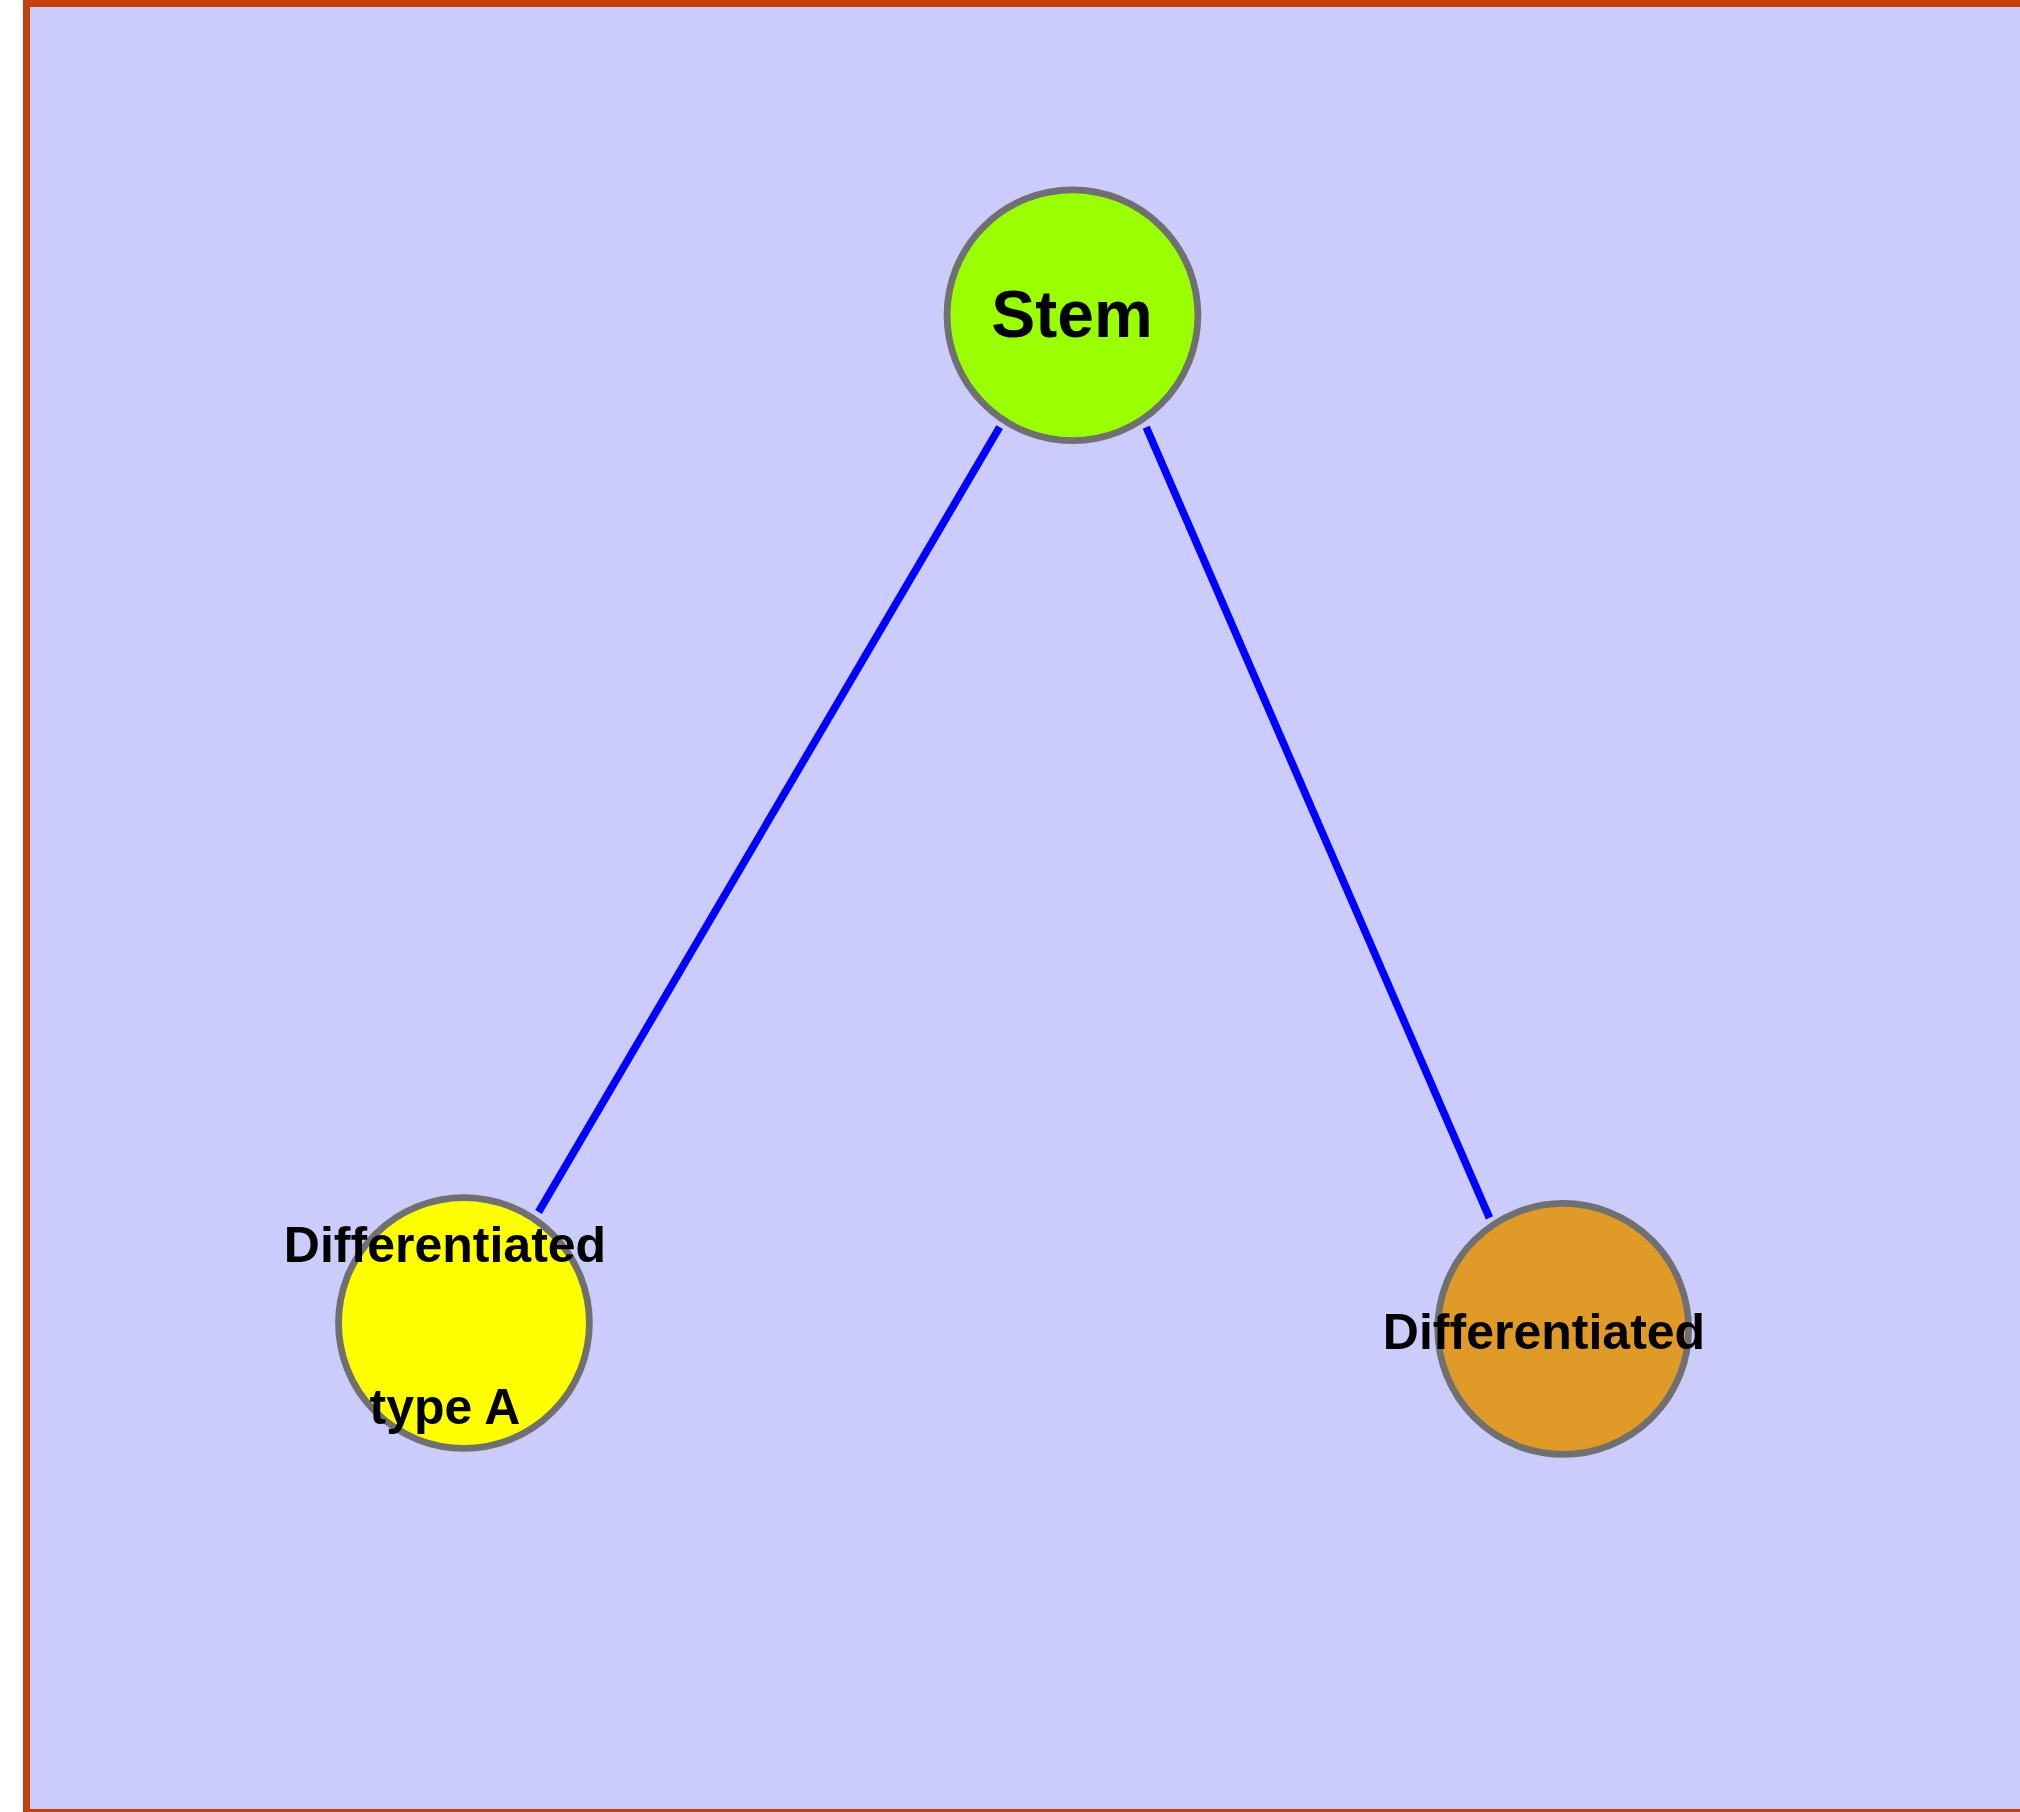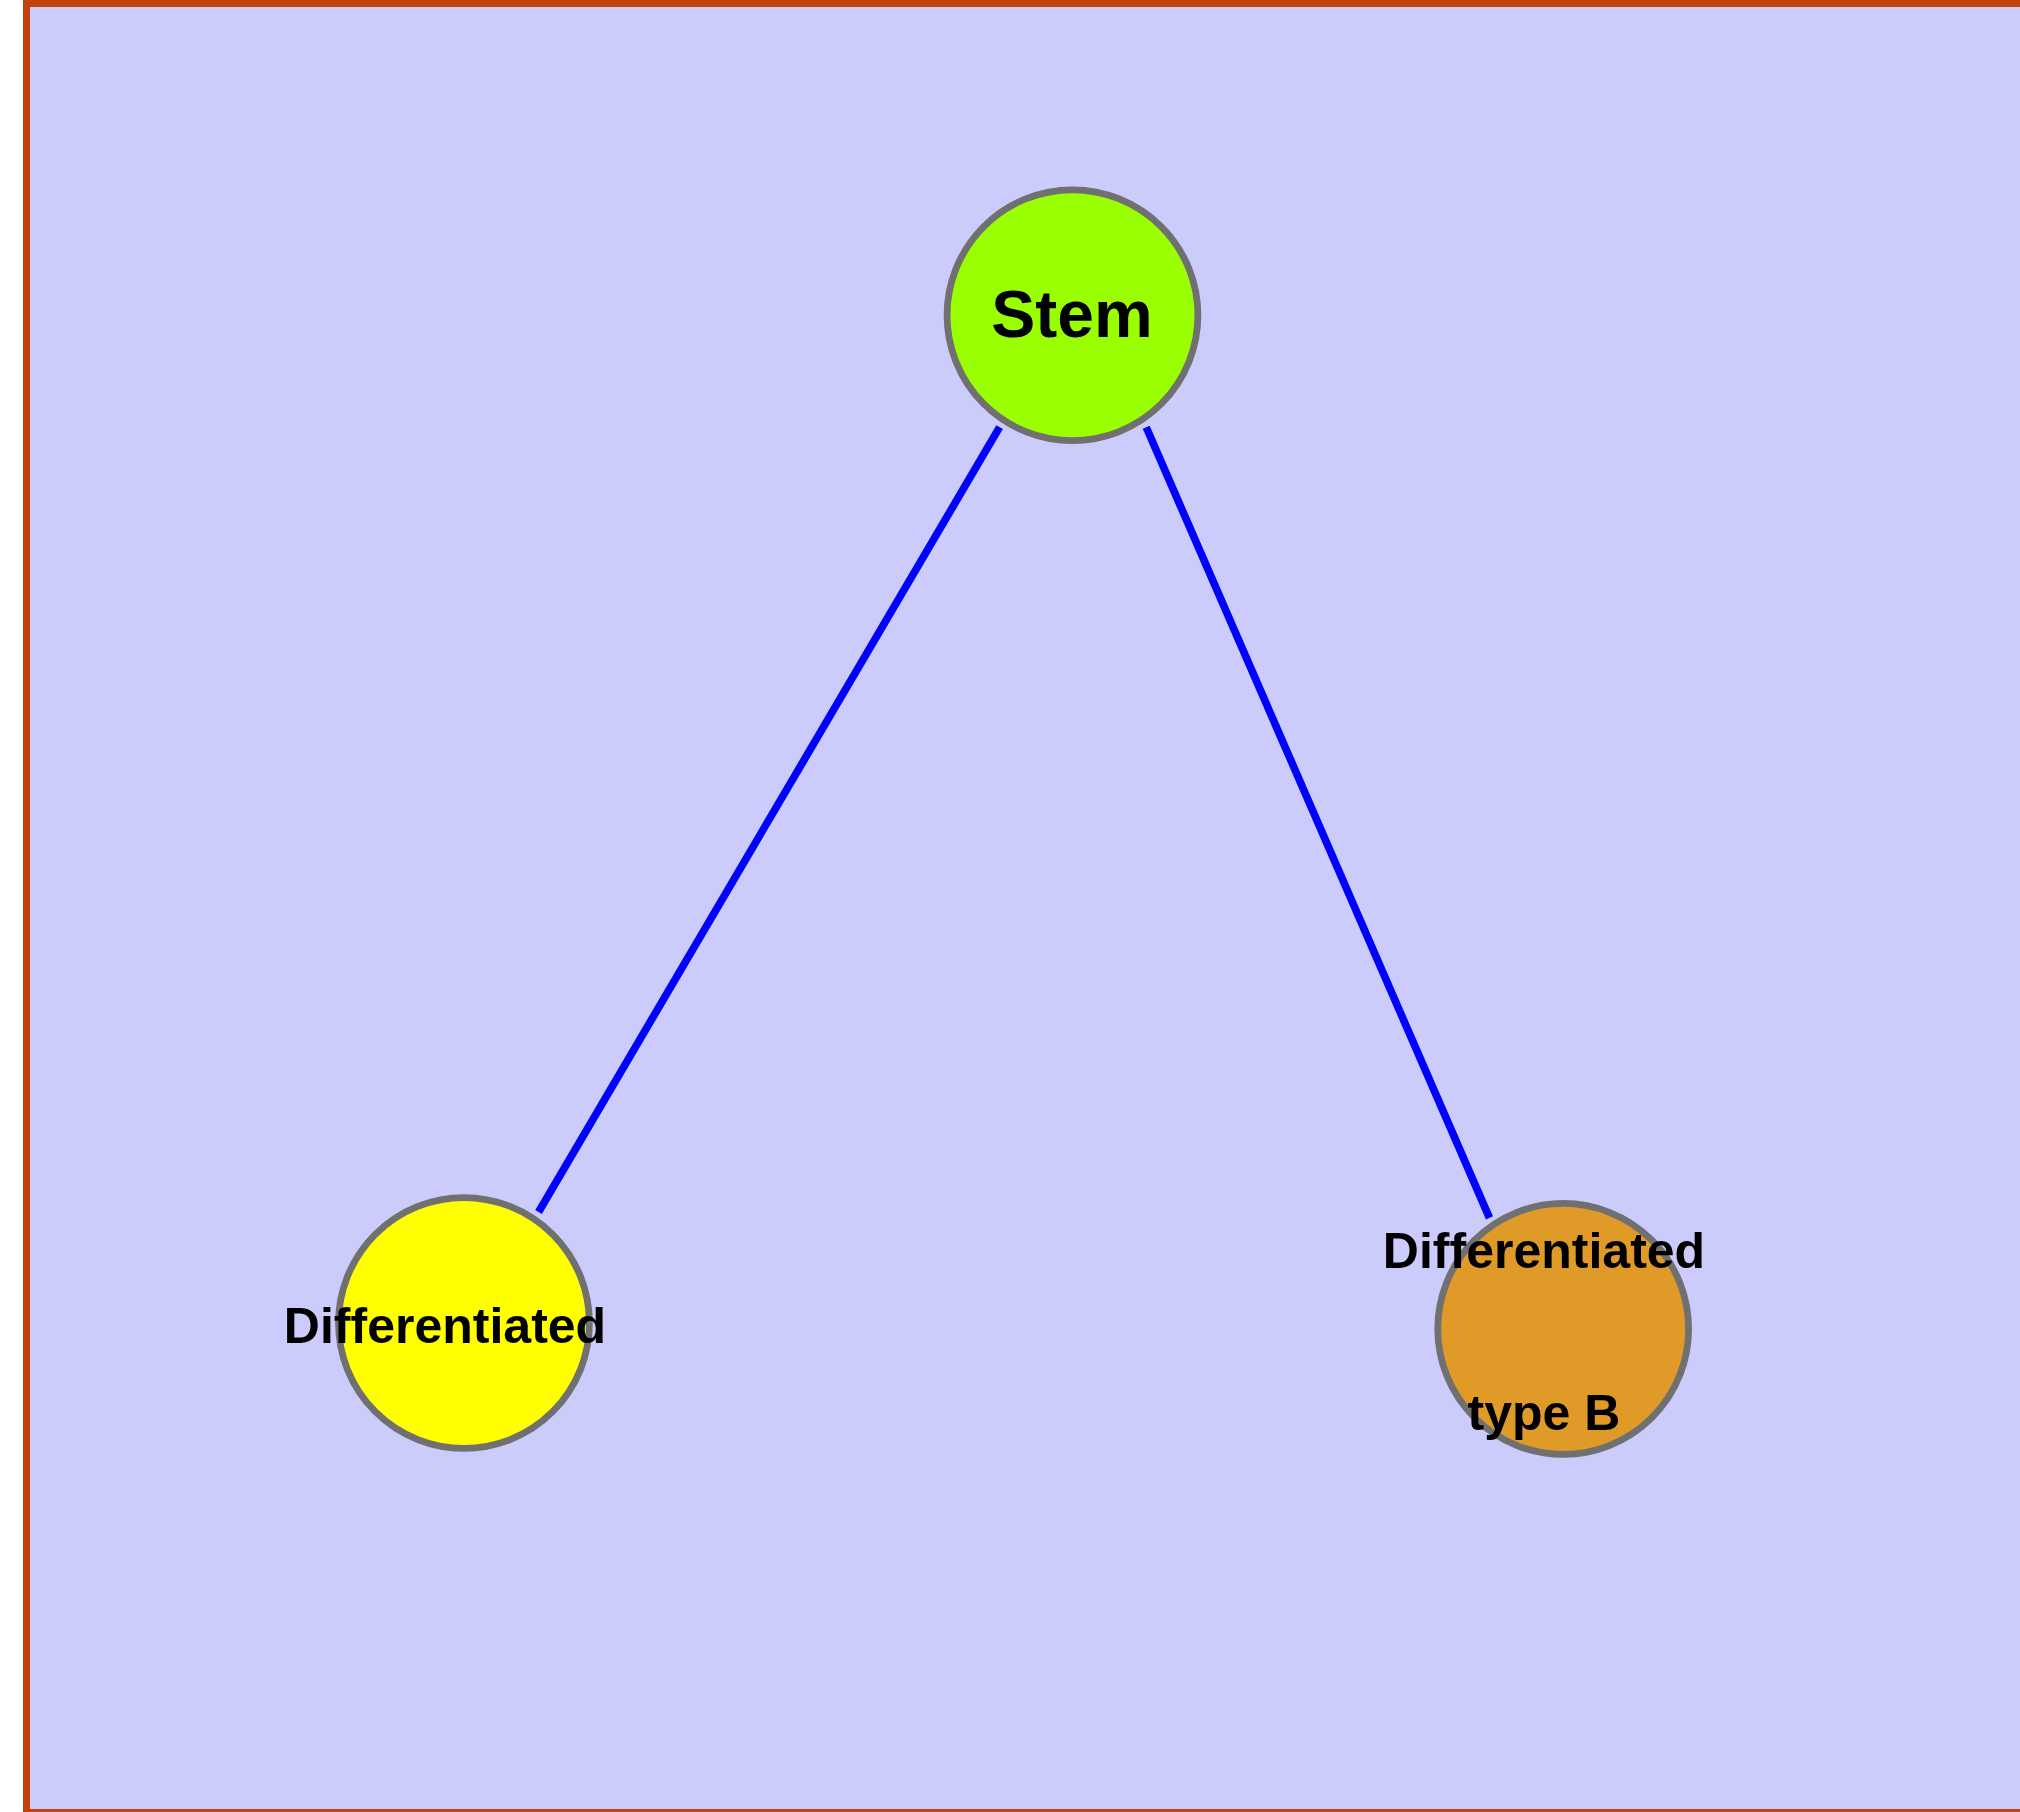--- a/index.html
+++ b/index.html
@@ -61,20 +61,20 @@
       <circle class="graph-node" cx="1238" cy="372" r="148" fill="#9aff00" stroke="#707070" stroke-width="8"></circle>
       <circle class="graph-node" cx="520" cy="1561" r="148" fill="#ffff00" stroke="#707070" stroke-width="8"></circle>
       <circle class="graph-node" cx="1817" cy="1568" r="148" fill="#e09a28" stroke="#707070" stroke-width="8"></circle>
     </g>
   </svg>
 
   <div class="node-label label-stem" style="left: 1049px; top: 315px; color: rgb(0, 0, 0);">Stem</div>
 
   <div class="node-label label-multi" style="left: 422px; top: 1326px; color: rgb(0, 0, 0);">
     <div>Differentiated</div>
+    <div>type A</div>
   </div>
 
   <div class="node-label label-multi" style="left: 1521px; top: 1332px; color: rgb(0, 0, 0);">
     <div>Differentiated</div>
-    <div>type B</div>
   </div>
 </div>
 
 
 </body></html>

